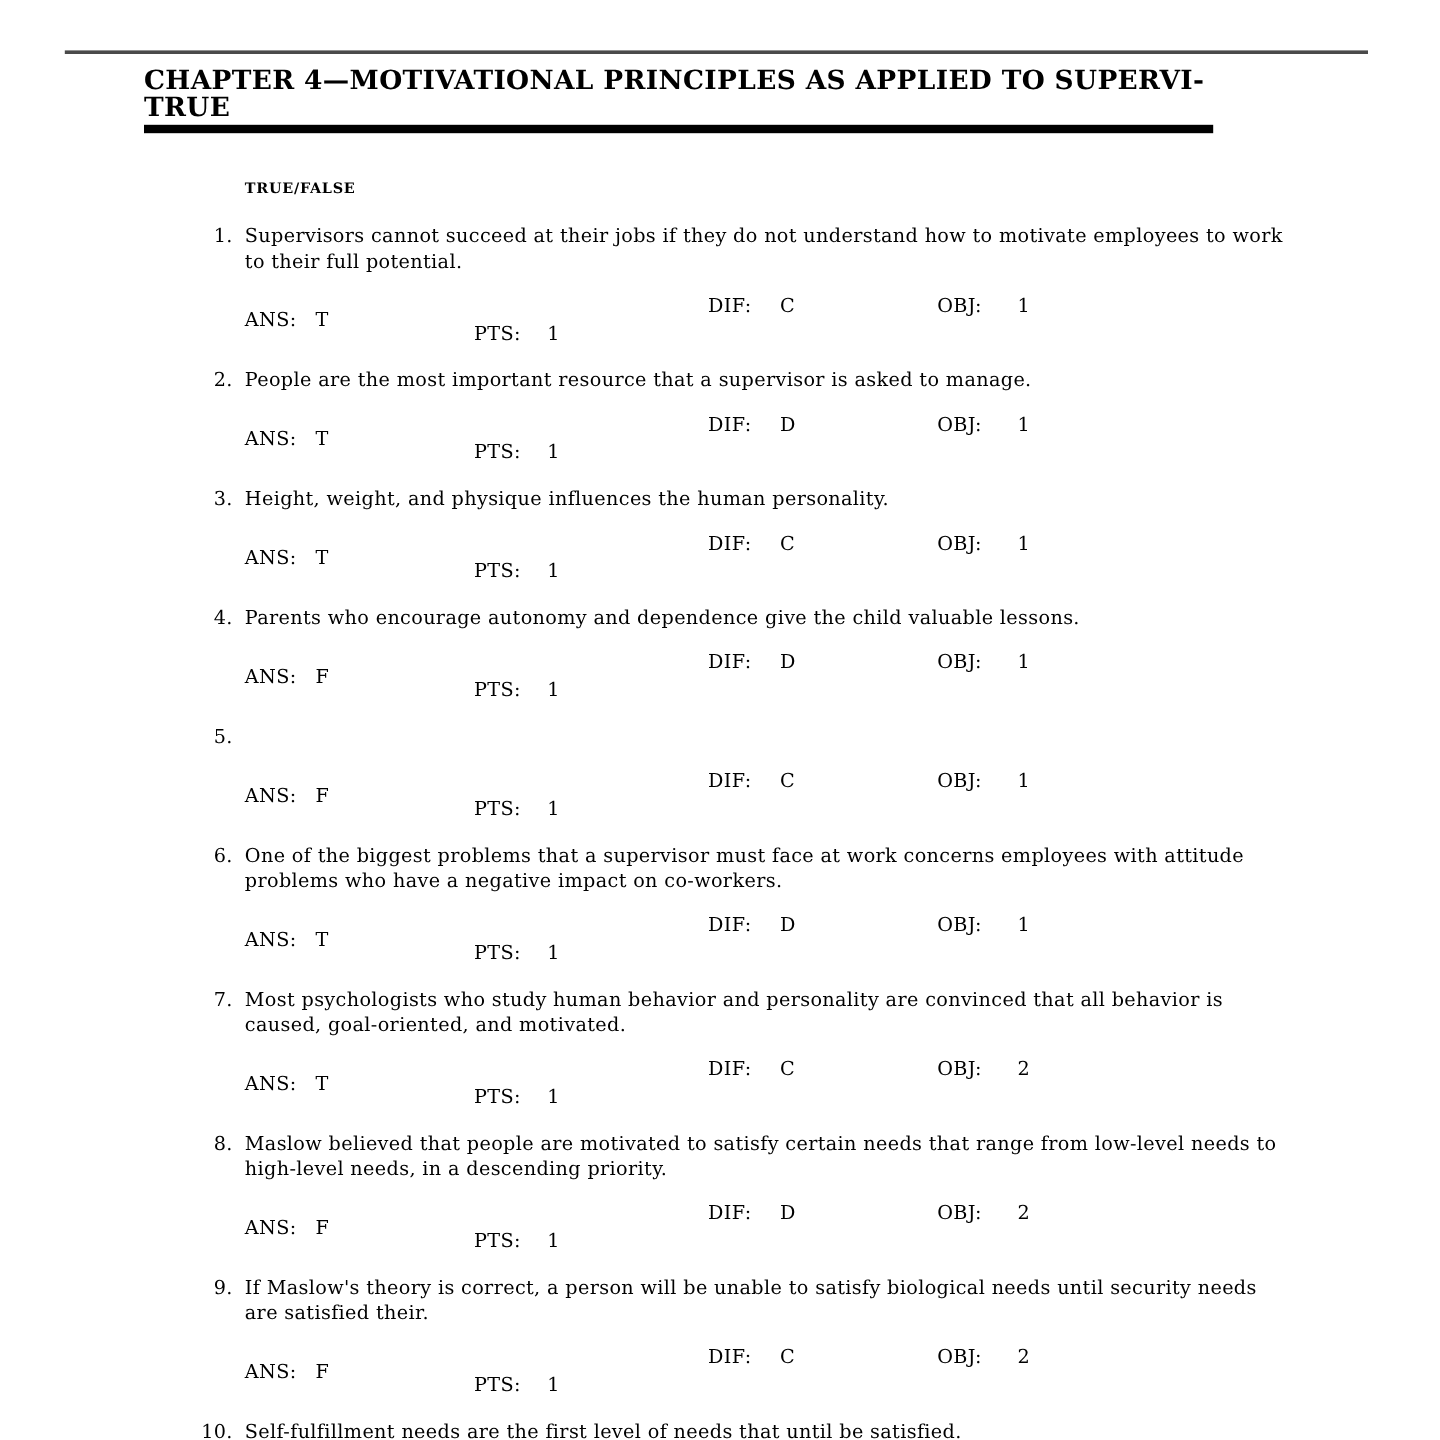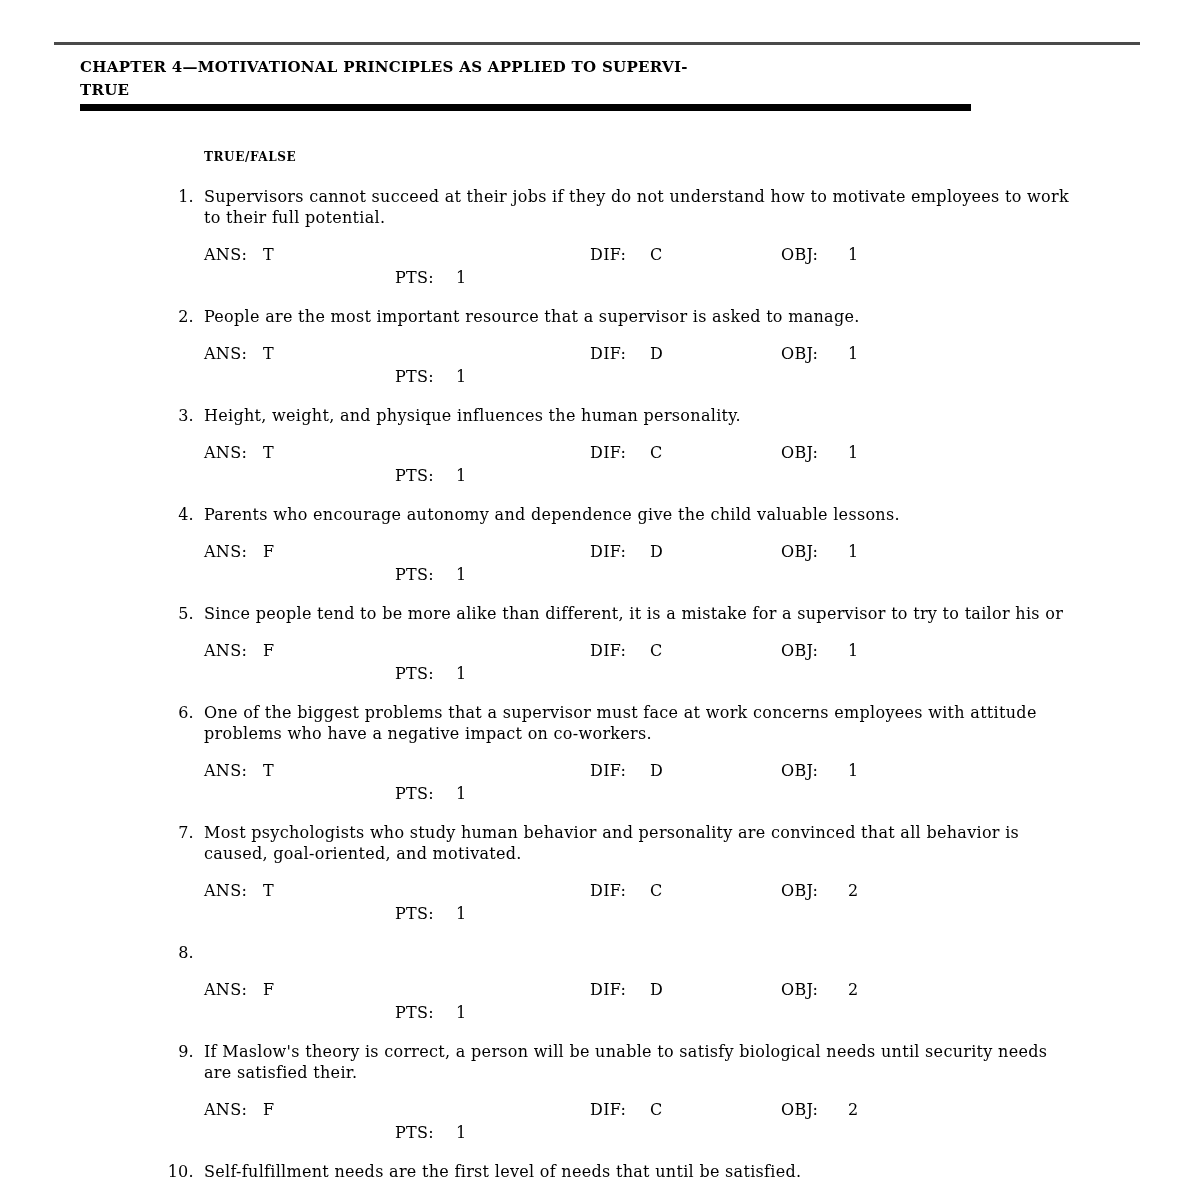--- a/index.html
+++ b/index.html
@@ -21,23 +21,23 @@
     left: 54px;
     top: 42px;
     width: 1086px;
     height: 3px;
     background: #4a4a4a;
   }
   .content {
     padding-top: 56px;
   }
   .title {
-    margin: 0 0 0 80px;
+    margin: 0 0 0 120px;
     width: 891px;
-    font-size: 15px;
+    font-size: 22px;
     line-height: 23px;
     font-weight: bold;
     letter-spacing: 0.3px;
     padding-bottom: 2px;
     border-bottom: 7px solid #000000;
   }
   .section-heading {
     margin-left: 204px;
     margin-top: 36px;
     font-size: 12px;
@@ -65,21 +65,21 @@
   }
   .q-line {
     white-space: nowrap;
   }
   .ans-row {
     margin-left: 204px;
     margin-top: 16px;
     display: flex;
   }
   .ans-cell { flex: none; }
-  .ans-cell.c1 { width: 191px; }
+  .ans-cell.c1 { width: 191px; margin-top: 12px; }
   .ans-cell.c2 { width: 195px; }
   .ans-cell.c3 { width: 191px; }
   .ans-cell.c4 { width: auto; }
   .ans-label {
     display: inline-block;
   }
   .c1 .ans-label { width: 59px; }
   .c2 .ans-label { width: 61px; margin-top: 23px; }
   .c3 .ans-label { width: 60px; }
   .c4 .ans-label { width: 67px; }
@@ -183,21 +183,20 @@
       <div class="ans-cell c4">
         <span class="ans-label">OBJ:</span><span class="ans-value">1</span>
       </div>
     </div>
   </div>
 
   <div class="question-block">
     <div class="q-row">
       <div class="q-num">5.</div>
       <div class="q-text">
-              <div class="q-line">Since people tend to be more alike than different, it is a mistake for a supervisor to try to tailor his or</div>
             </div>
     </div>
     <div class="ans-row">
       <div class="ans-cell c1">
         <span class="ans-label">ANS:</span><span class="ans-value">F</span>
       </div>
       <div class="ans-cell c2">
         <span class="ans-label">PTS:</span><span class="ans-value">1</span>
       </div>
       <div class="ans-cell c3">
@@ -253,20 +252,24 @@
       </div>
       <div class="ans-cell c4">
         <span class="ans-label">OBJ:</span><span class="ans-value">2</span>
       </div>
     </div>
   </div>
 
   <div class="question-block">
     <div class="q-row">
       <div class="q-num">8.</div>
+      <div class="q-text">
+              <div class="q-line">Maslow believed that people are motivated to satisfy certain needs that range from low-level needs to</div>
+              <div class="q-line">high-level needs, in a descending priority.</div>
+            </div>
     </div>
     <div class="ans-row">
       <div class="ans-cell c1">
         <span class="ans-label">ANS:</span><span class="ans-value">F</span>
       </div>
       <div class="ans-cell c2">
         <span class="ans-label">PTS:</span><span class="ans-value">1</span>
       </div>
       <div class="ans-cell c3">
         <span class="ans-label">DIF:</span><span class="ans-value">D</span>

